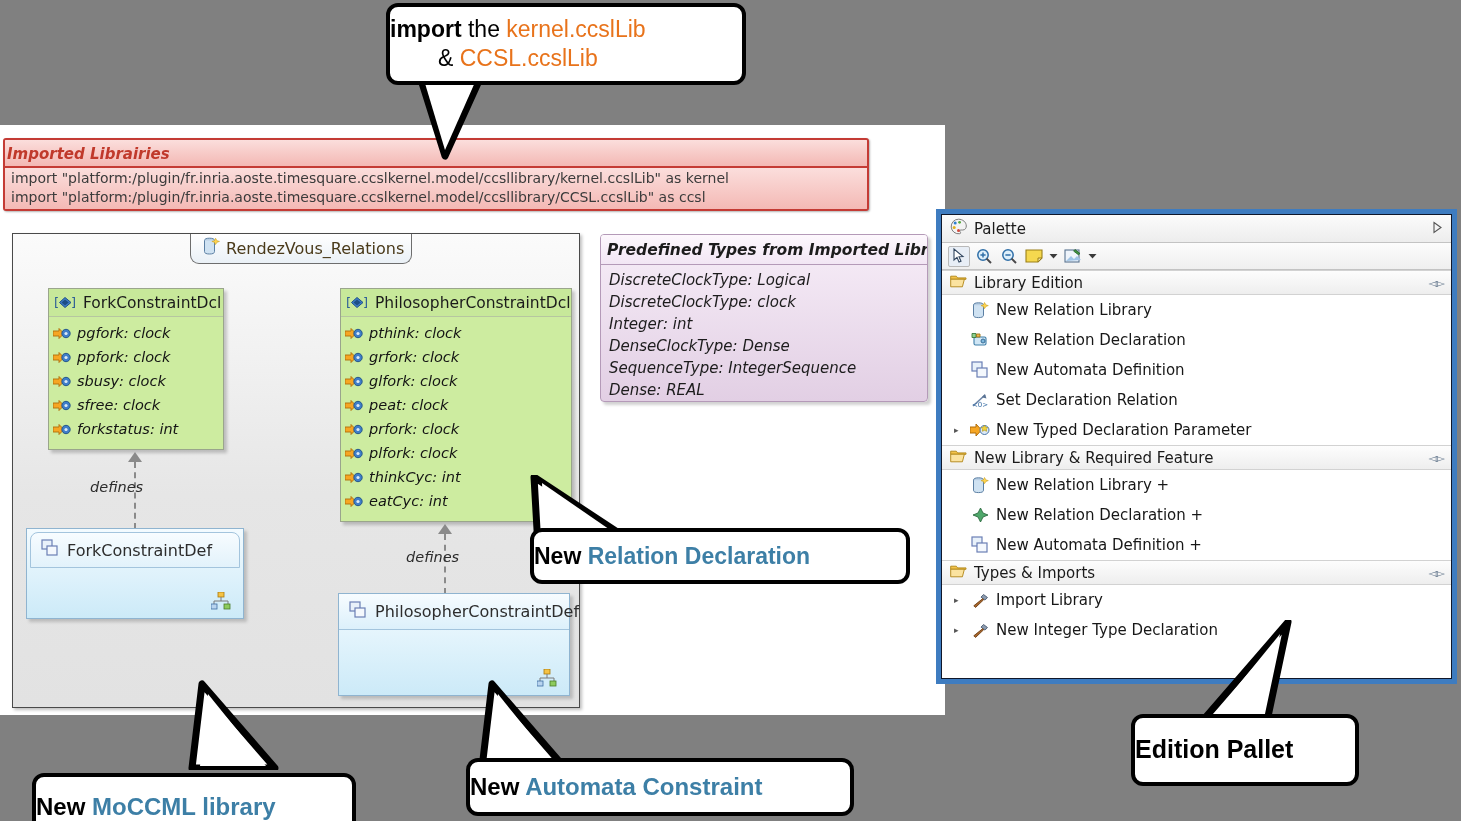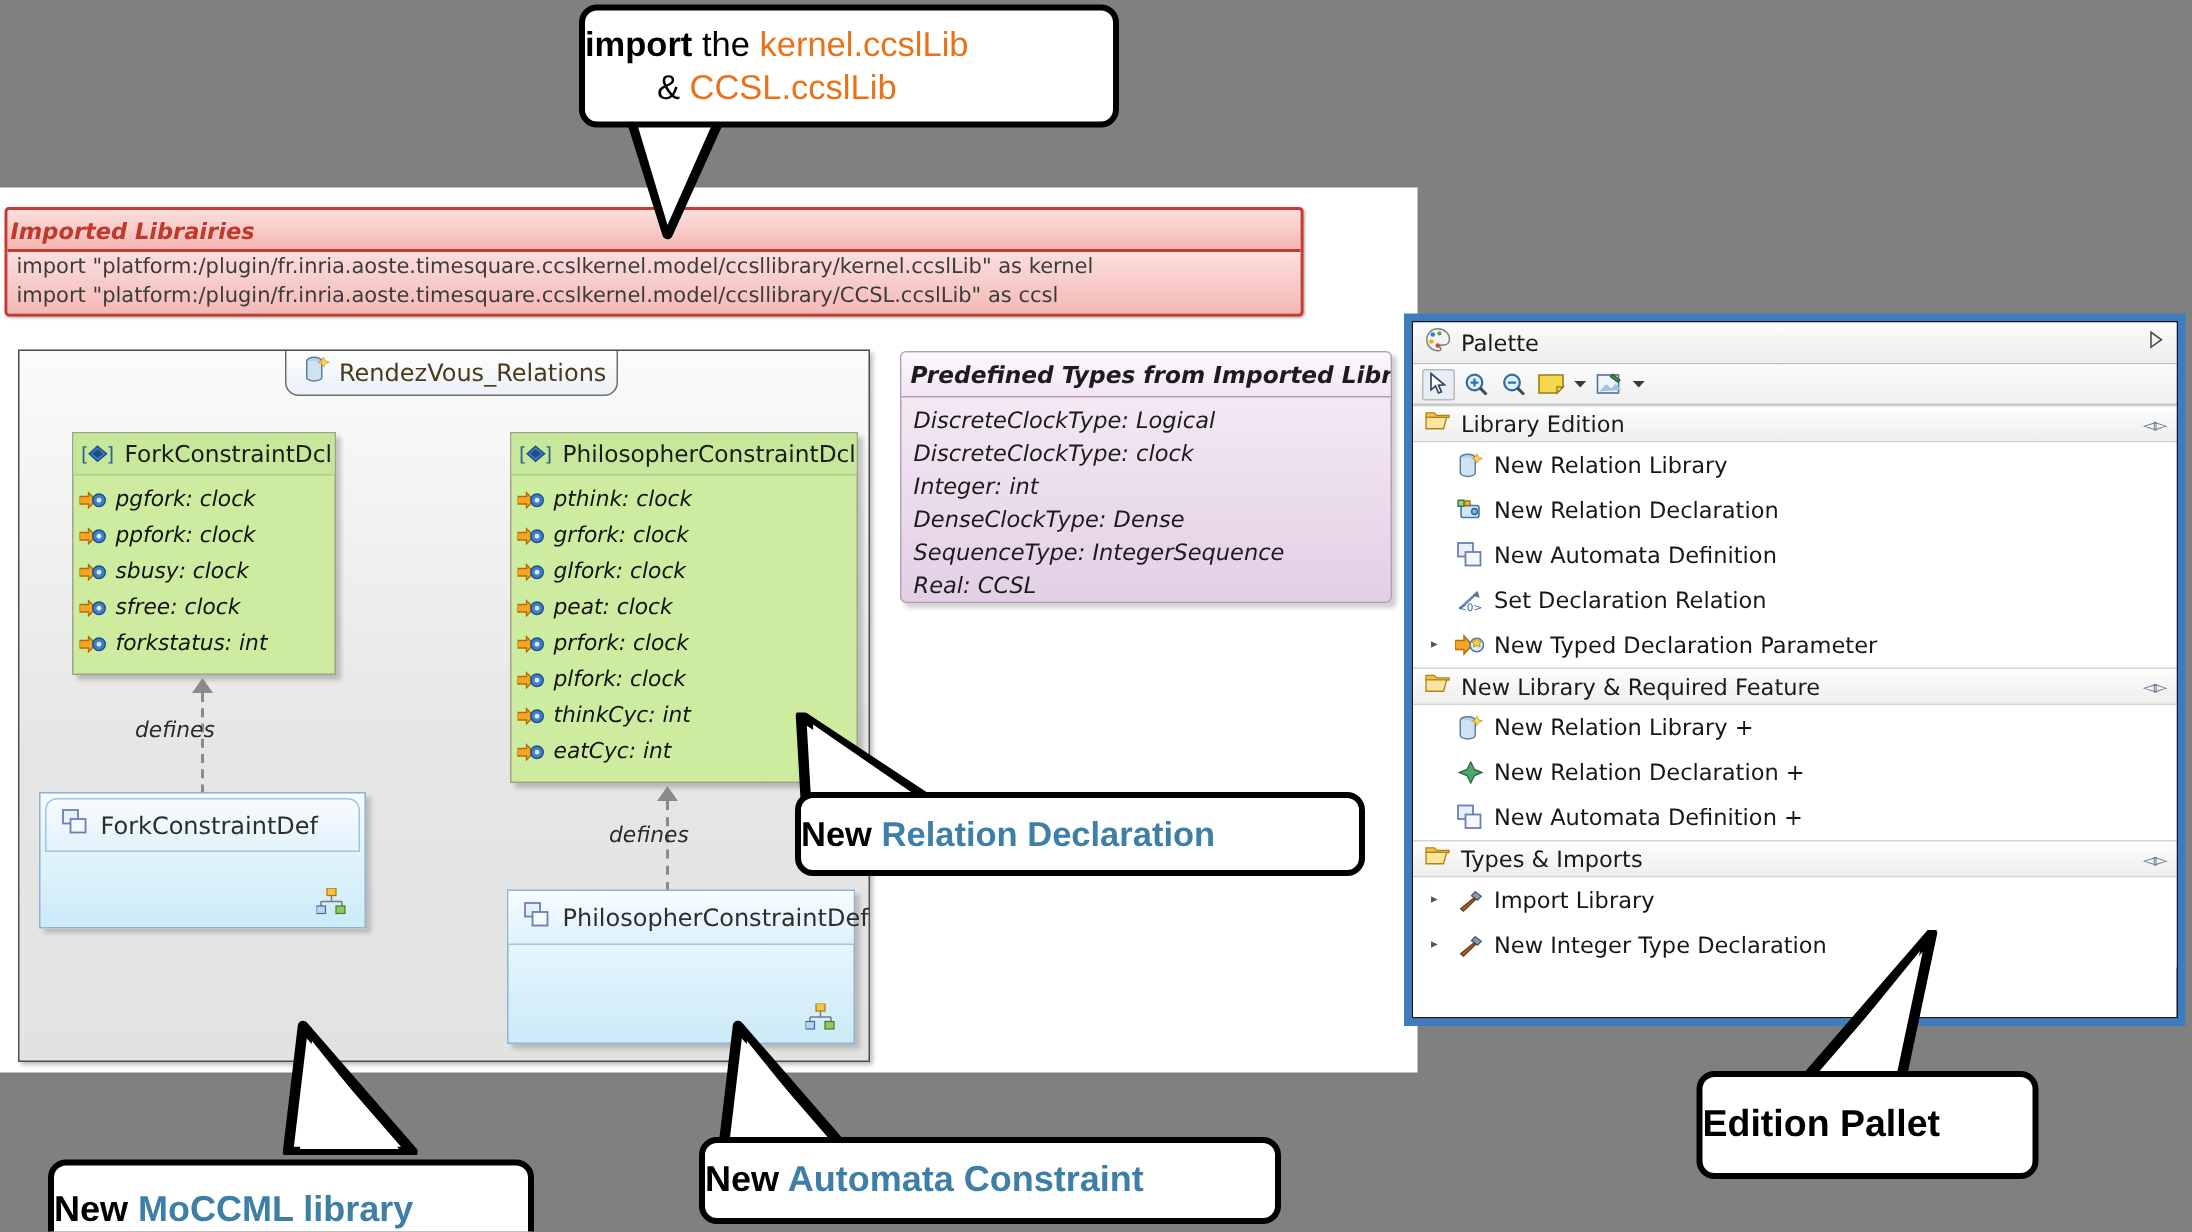--- a/index.html
+++ b/index.html
@@ -415,21 +415,21 @@
 </div>
 
 <div id="predef-note">
   <div class="hdr">Predefined Types from Imported Librairies</div>
   <div class="rows">
     <div>DiscreteClockType: Logical</div>
     <div>DiscreteClockType: clock</div>
     <div>Integer: int</div>
     <div>DenseClockType: Dense</div>
     <div>SequenceType: IntegerSequence</div>
-    <div>Real: CCSL</div>
+    <div>Dense: REAL</div>
   </div>
 </div>
 
 <div id="palette">
   <div id="palette-inner">
     <div id="palette-title">
       <span>
         <svg width="17" height="17" viewBox="0 0 17 17">
           <path d="M8.5 1.2a7.3 7.3 0 1 0 1.2 14.5c1.3-.2 1-1.3.4-1.9-.7-.8-.2-1.8 1-1.8h1.6c2.5 0 3.6-2 3.6-4 0-3.9-3.6-6.8-7.8-6.8z" fill="#f3f3f3" stroke="#7d7d7d" stroke-width="1"></path>
           <circle cx="5.2" cy="5" r="1.5" fill="#2f7fd0"></circle>

